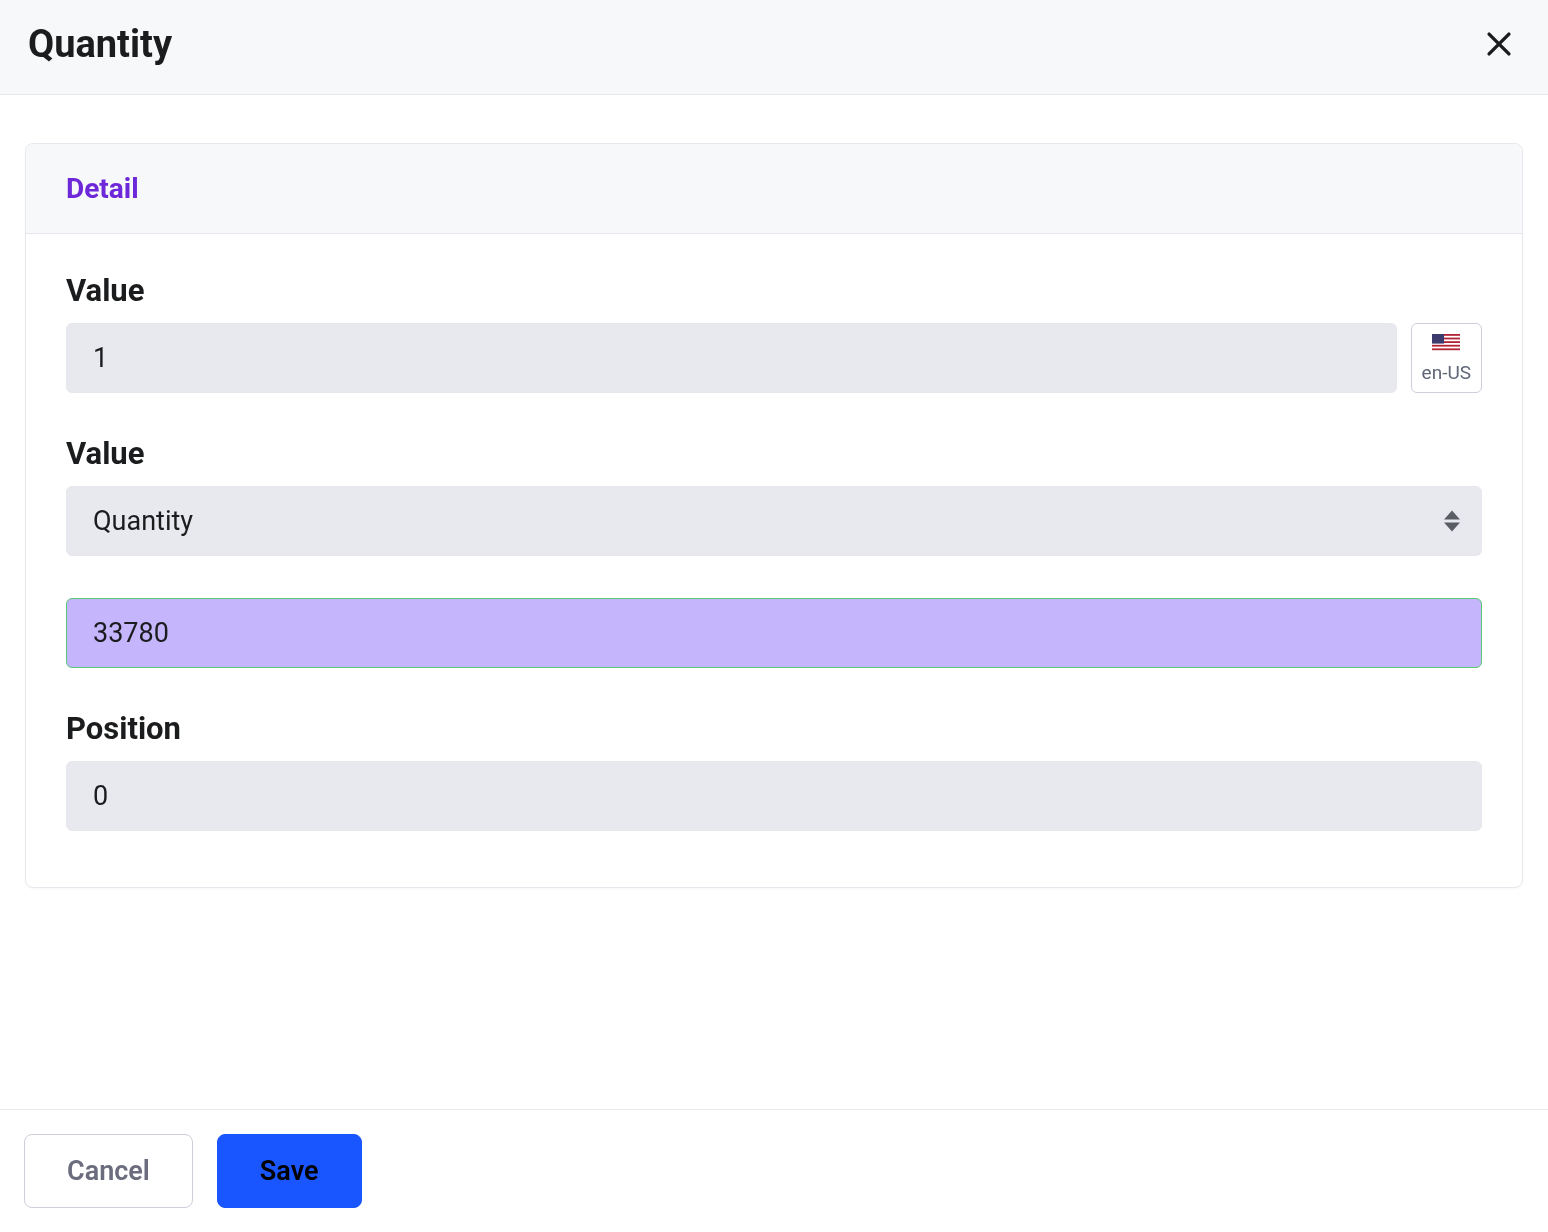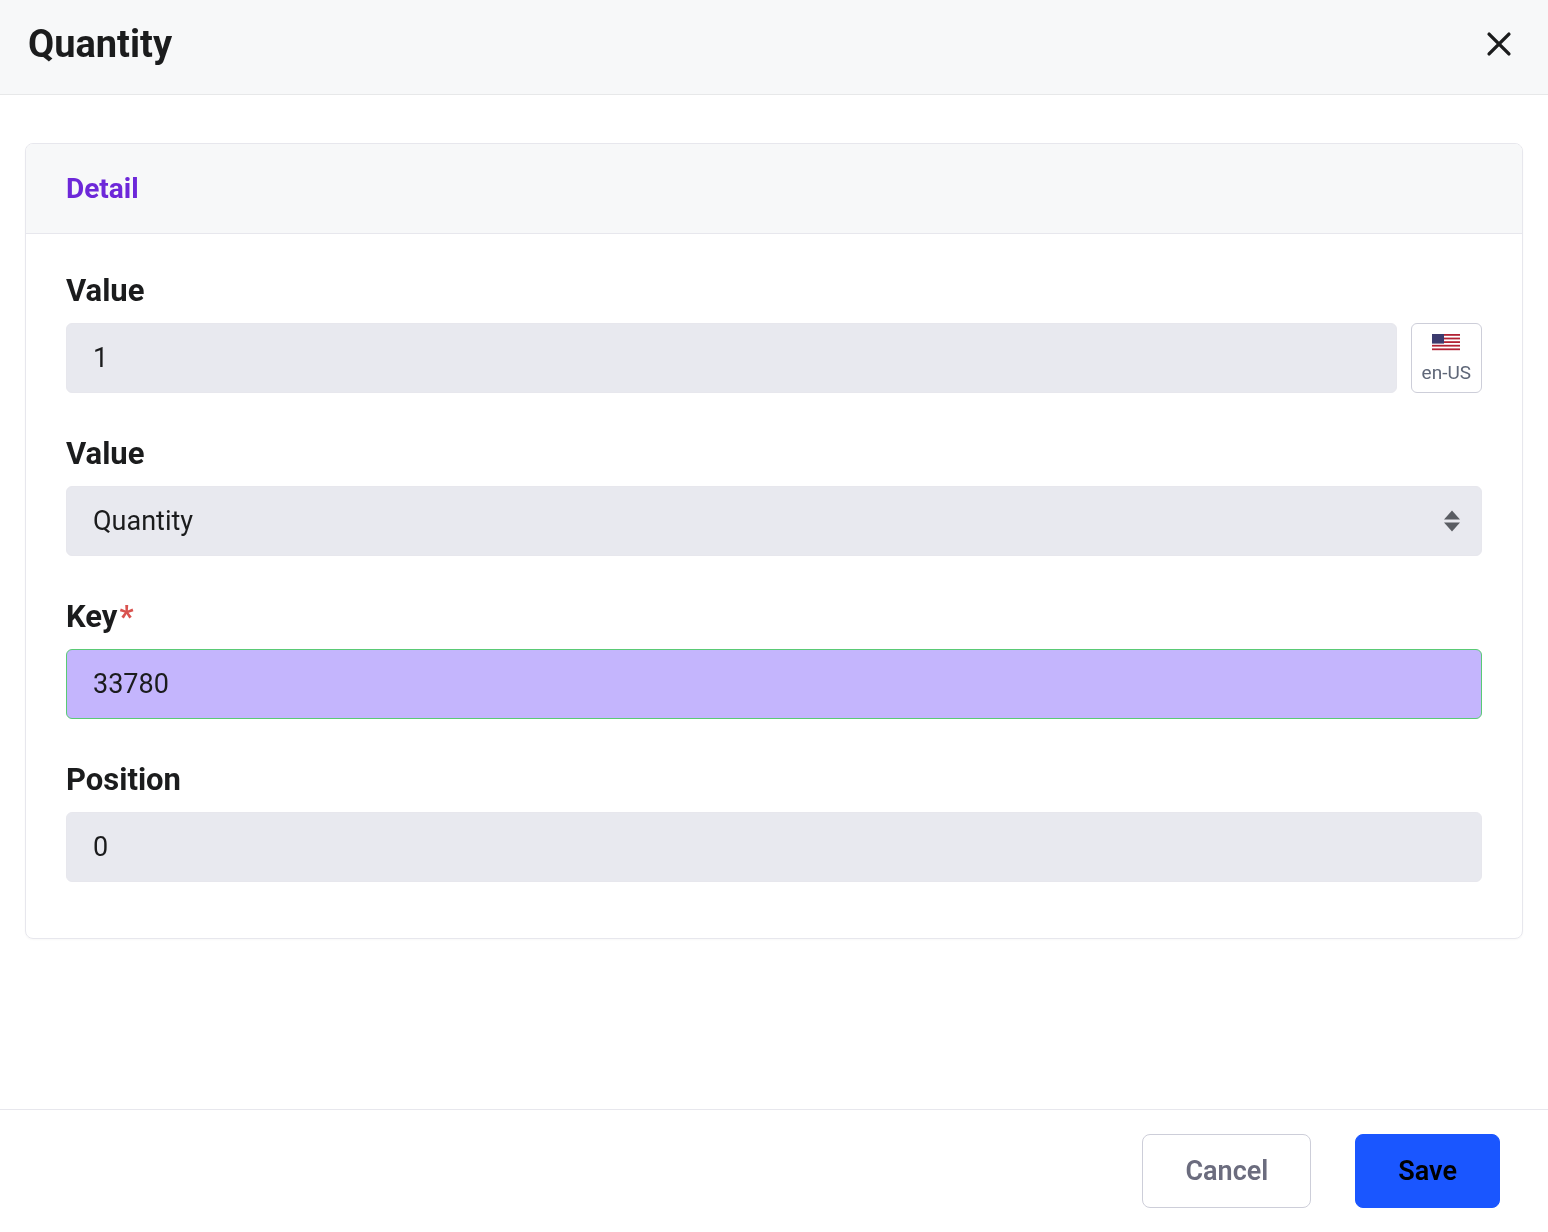--- a/index.html
+++ b/index.html
@@ -166,22 +166,21 @@
     }
     .footer {
       position: fixed;
       bottom: 0;
       left: 0;
       right: 0;
       border-top: 1px solid #e7e7ed;
       background: #fff;
       padding: 24px 48px 24px 24px;
       display: flex;
-      justify-content: flex-end;
-      gap: 44px;
+      gap: 24px;
     }
     .btn {
       font-size: 27px;
       font-weight: 600;
       padding: 20px 42px;
       border-radius: 8px;
       cursor: pointer;
       font-family: inherit;
     }
     .btn-secondary {
@@ -240,23 +239,20 @@
             <option>Quantity</option>
           </select>
           <div class="select-caret">
             <div class="tri-up"></div>
             <div class="tri-down"></div>
           </div>
         </div>
       </div>
 
       <div class="form-group">
-        <label class="form-label">
-          <span>Key</span><span class="required-star">*</span>
-        </label>
         <input type="text" class="text-input valid" value="33780" style="">
       </div>
 
       <div class="form-group">
         <label class="form-label">Position</label>
         <input type="text" class="text-input" value="0" style="">
       </div>
 
     </div>
   </div>

